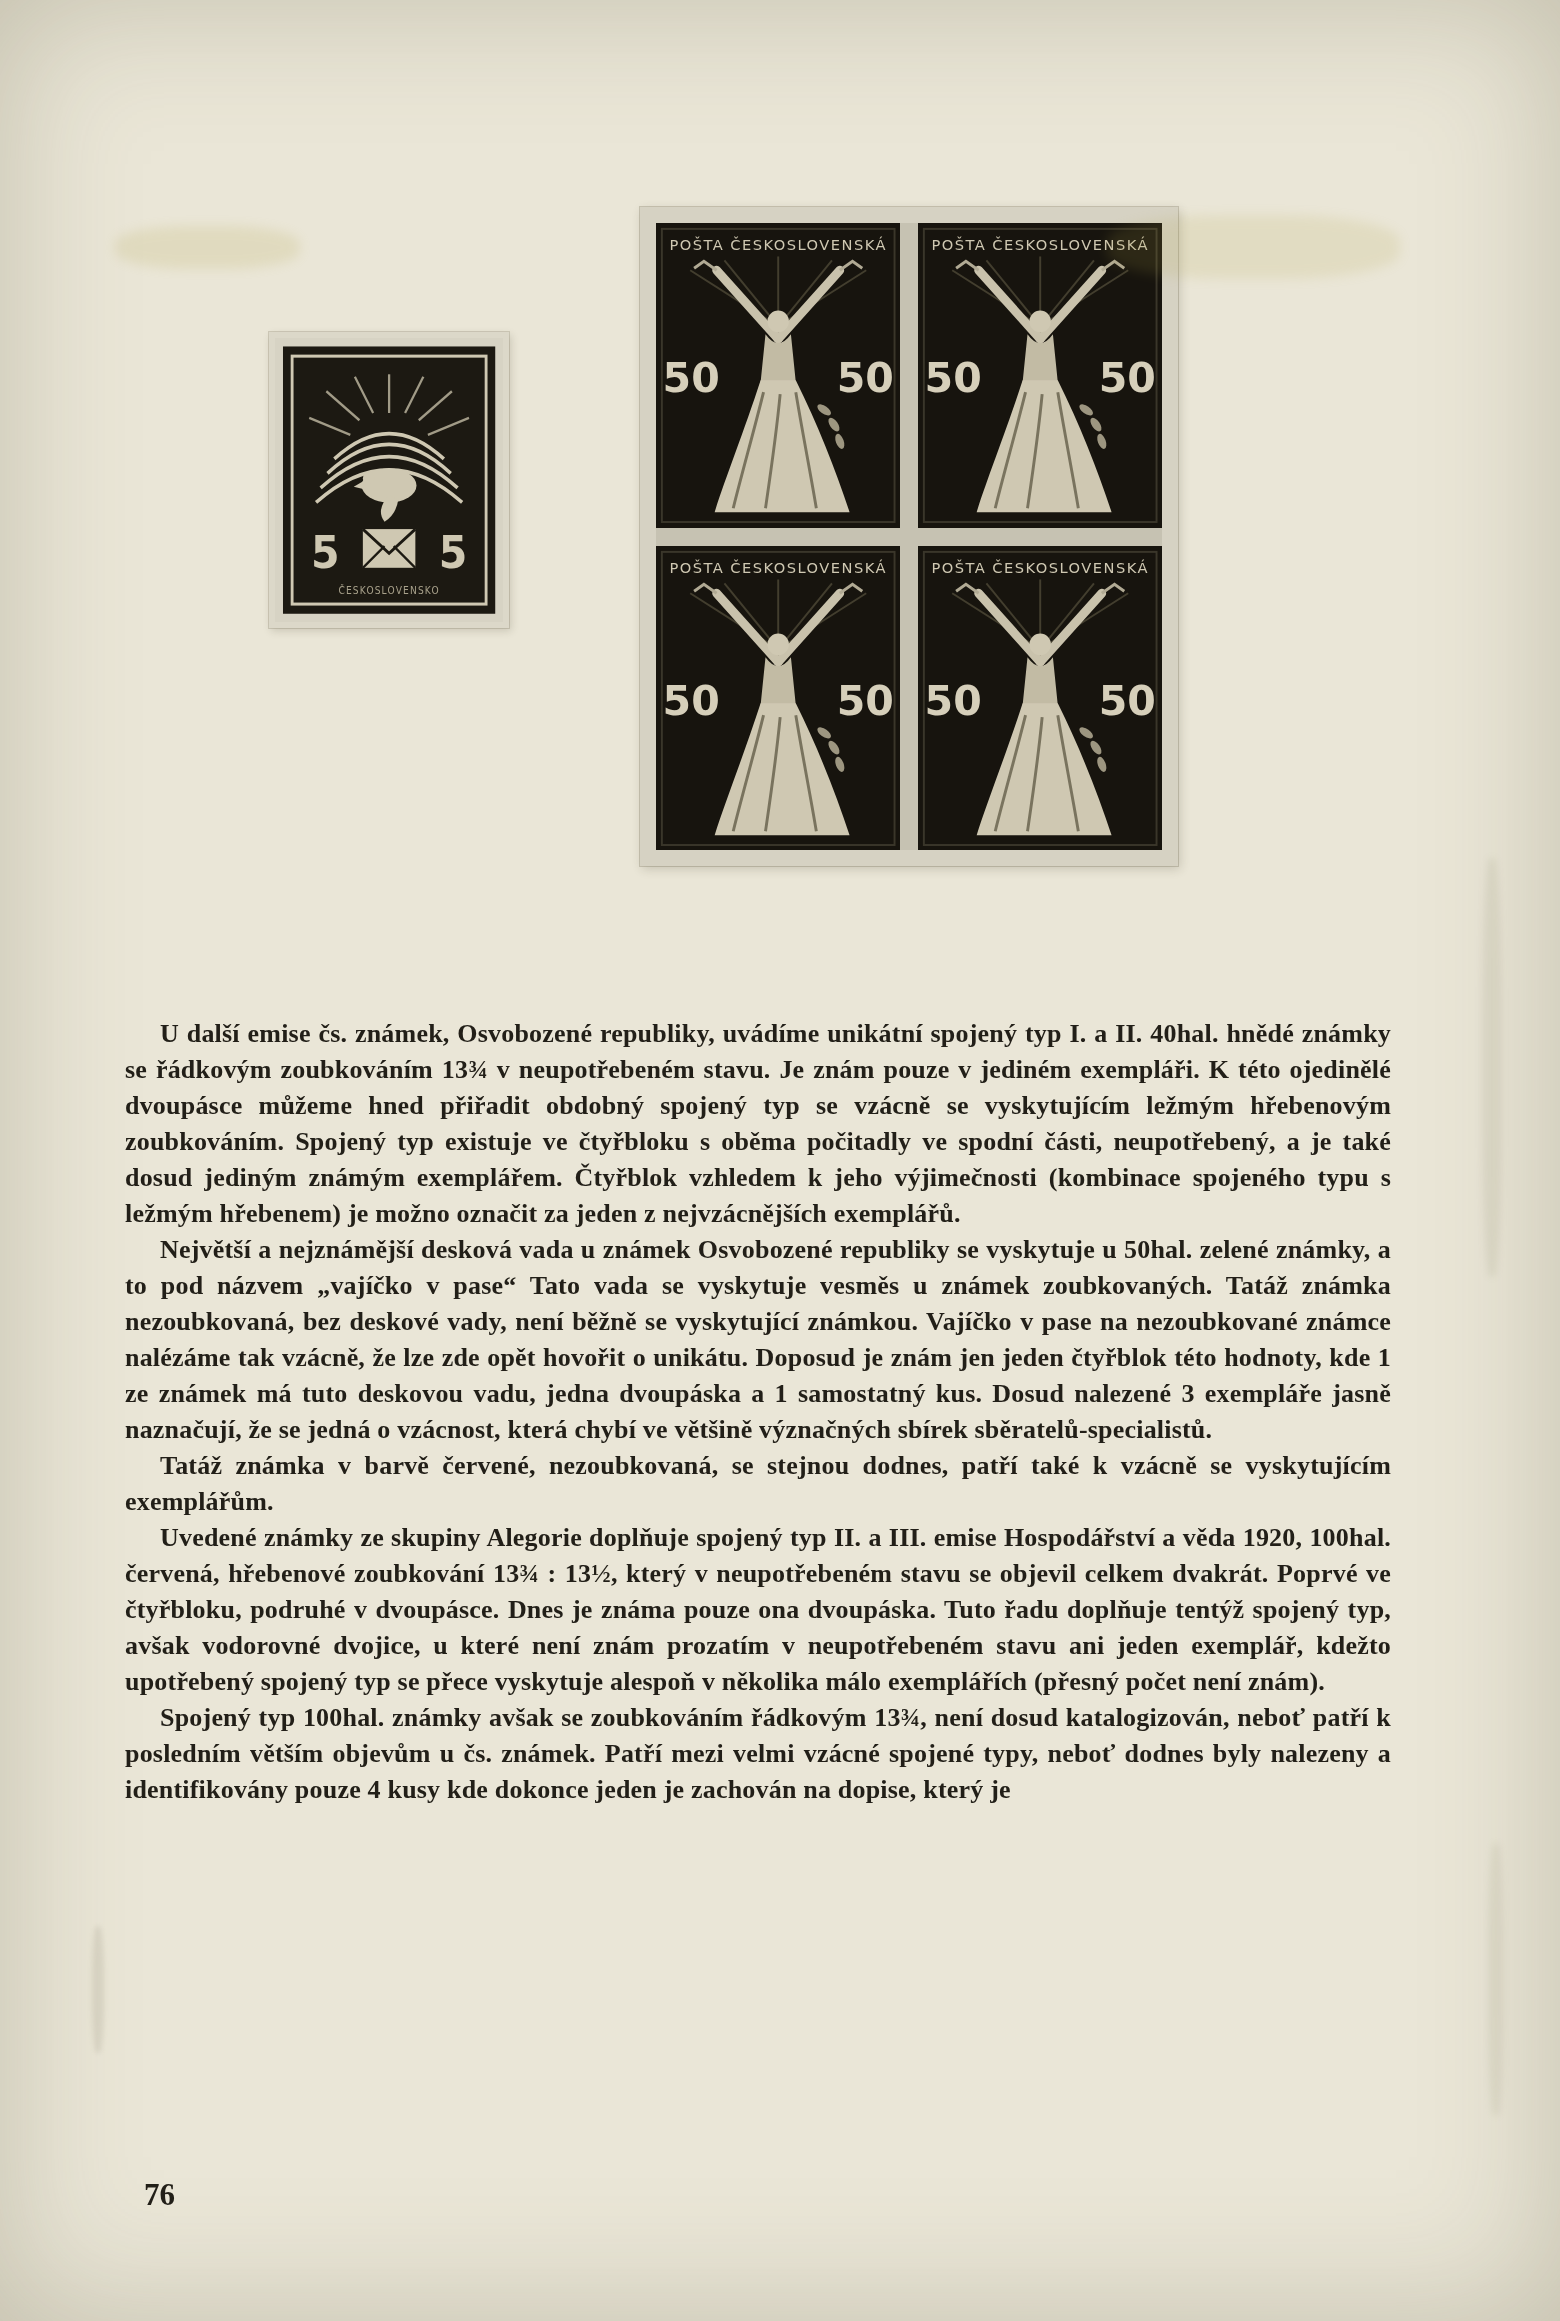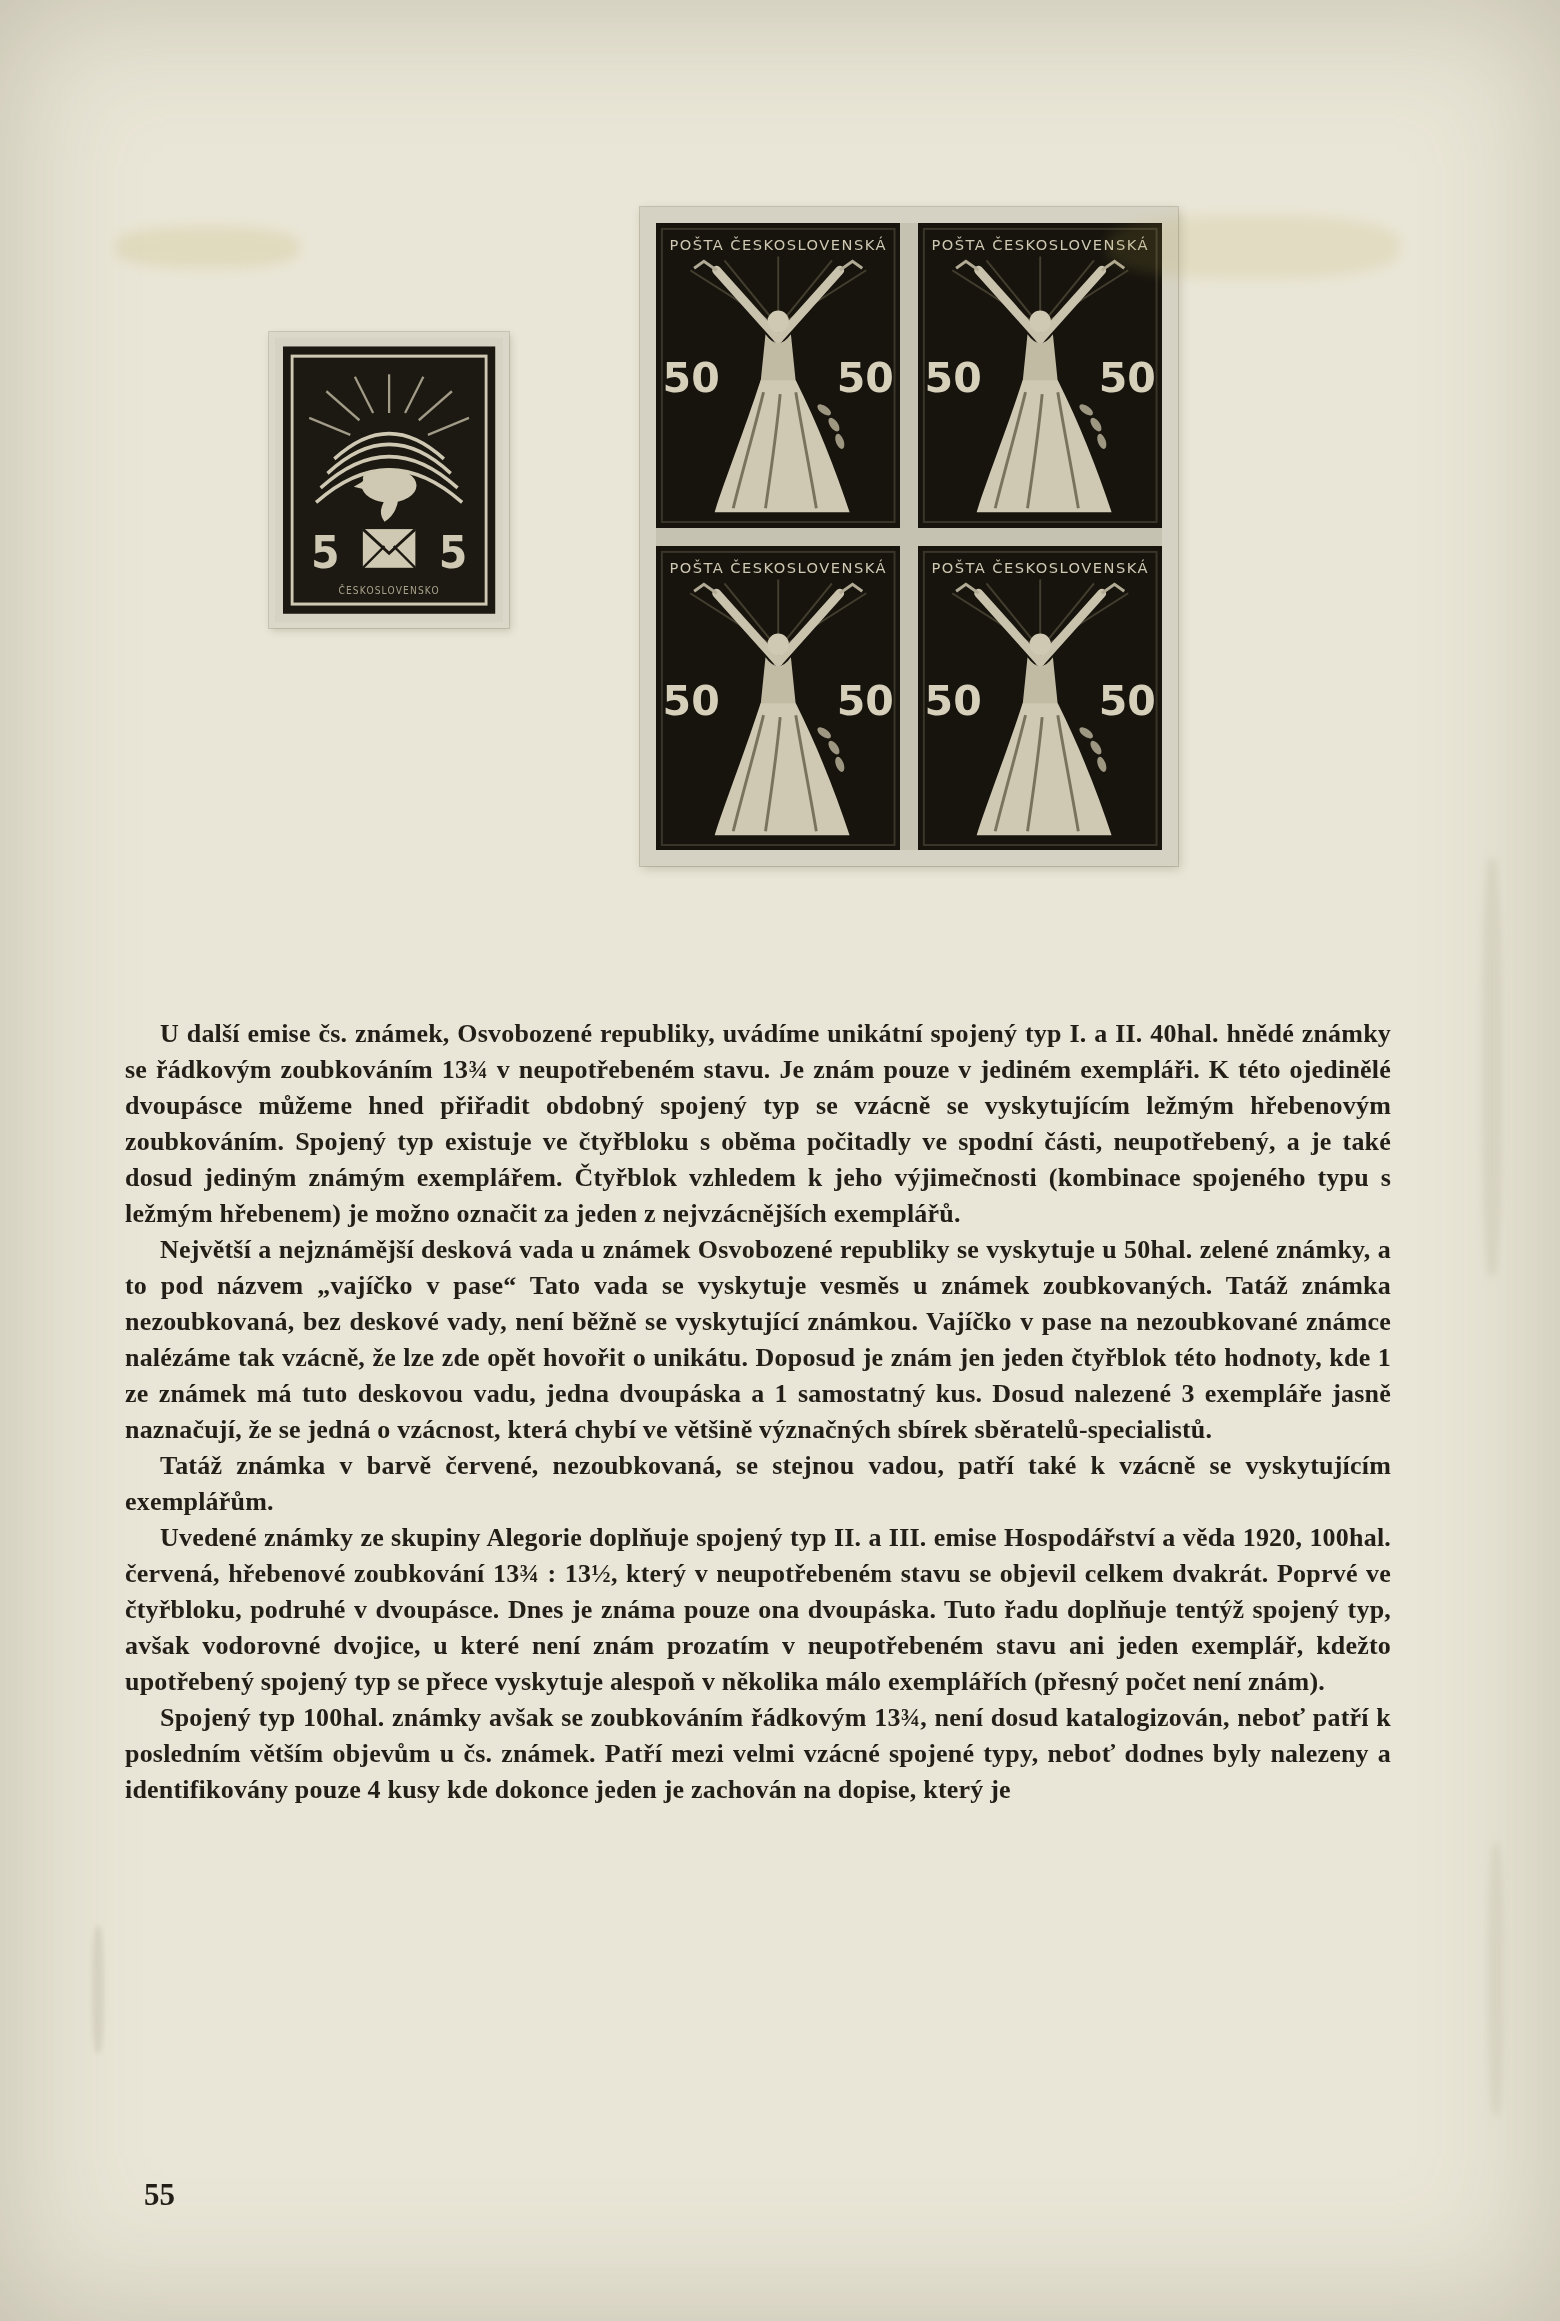--- a/index.html
+++ b/index.html
@@ -256,26 +256,26 @@
           <text x="214" y="172" text-anchor="middle" font-size="42" font-weight="bold" fill="#d6cfba">50</text>
         </svg>
       </div>
 
     </div>
   </div>
 
   <div class="text-block">
     <p>U další emise čs. známek, Osvobozené republiky, uvádíme unikátní spojený typ I. a II. 40hal. hnědé známky se řádkovým zoubkováním 13¾ v neupotřebeném stavu. Je znám pouze v jediném exempláři. K této ojedinělé dvoupásce můžeme hned přiřadit obdobný spojený typ se vzácně se vyskytujícím ležmým hřebenovým zoubkováním. Spojený typ existuje ve čtyřbloku s oběma počitadly ve spodní části, neupotřebený, a je také dosud jediným známým exemplářem. Čtyřblok vzhledem k jeho výjimečnosti (kombinace spojeného typu s ležmým hřebenem) je možno označit za jeden z nejvzácnějších exemplářů.</p>
     <p>Největší a nejznámější desková vada u známek Osvobozené republiky se vyskytuje u 50hal. zelené známky, a to pod názvem „vajíčko v pase“ Tato vada se vyskytuje vesměs u známek zoubkovaných. Tatáž známka nezoubkovaná, bez deskové vady, není běžně se vyskytující známkou. Vajíčko v pase na nezoubkované známce nalézáme tak vzácně, že lze zde opět hovořit o unikátu. Doposud je znám jen jeden čtyřblok této hodnoty, kde 1 ze známek má tuto deskovou vadu, jedna dvoupáska a 1 samostatný kus. Dosud nalezené 3 exempláře jasně naznačují, že se jedná o vzácnost, která chybí ve většině význačných sbírek sběratelů-specialistů.</p>
-    <p>Tatáž známka v barvě červené, nezoubkovaná, se stejnou vadou, patří také k vzácně se vyskytujícím exemplářům.</p>
+    <p>Tatáž známka v barvě červené, nezoubkovaná, se stejnou dodnes, patří také k vzácně se vyskytujícím exemplářům.</p>
     <p>Uvedené známky ze skupiny Alegorie doplňuje spojený typ II. a III. emise Hospodářství a věda 1920, 100hal. červená, hřebenové zoubkování 13¾ : 13½, který v neupotřebeném stavu se objevil celkem dvakrát. Poprvé ve čtyřbloku, podruhé v dvoupásce. Dnes je známa pouze ona dvoupáska. Tuto řadu doplňuje tentýž spojený typ, avšak vodorovné dvojice, u které není znám prozatím v neupotřebeném stavu ani jeden exemplář, kdežto upotřebený spojený typ se přece vyskytuje alespoň v několika málo exemplářích (přesný počet není znám).</p>
     <p>Spojený typ 100hal. známky avšak se zoubkováním řádkovým 13¾, není dosud katalogizován, neboť patří k posledním větším objevům u čs. známek. Patří mezi velmi vzácné spojené typy, neboť dodnes byly nalezeny a identifikovány pouze 4 kusy kde dokonce jeden je zachován na dopise, který je</p>
   </div>
 
-  <div class="page-number">55</div>
+  <div class="page-number">76</div>
 
   <div class="smudge sm1"></div>
   <div class="smudge sm2"></div>
   <div class="smudge sm3"></div>
   <div class="smudge sm4"></div>
   <div class="smudge sm5"></div>
 
 </div>
 
 

